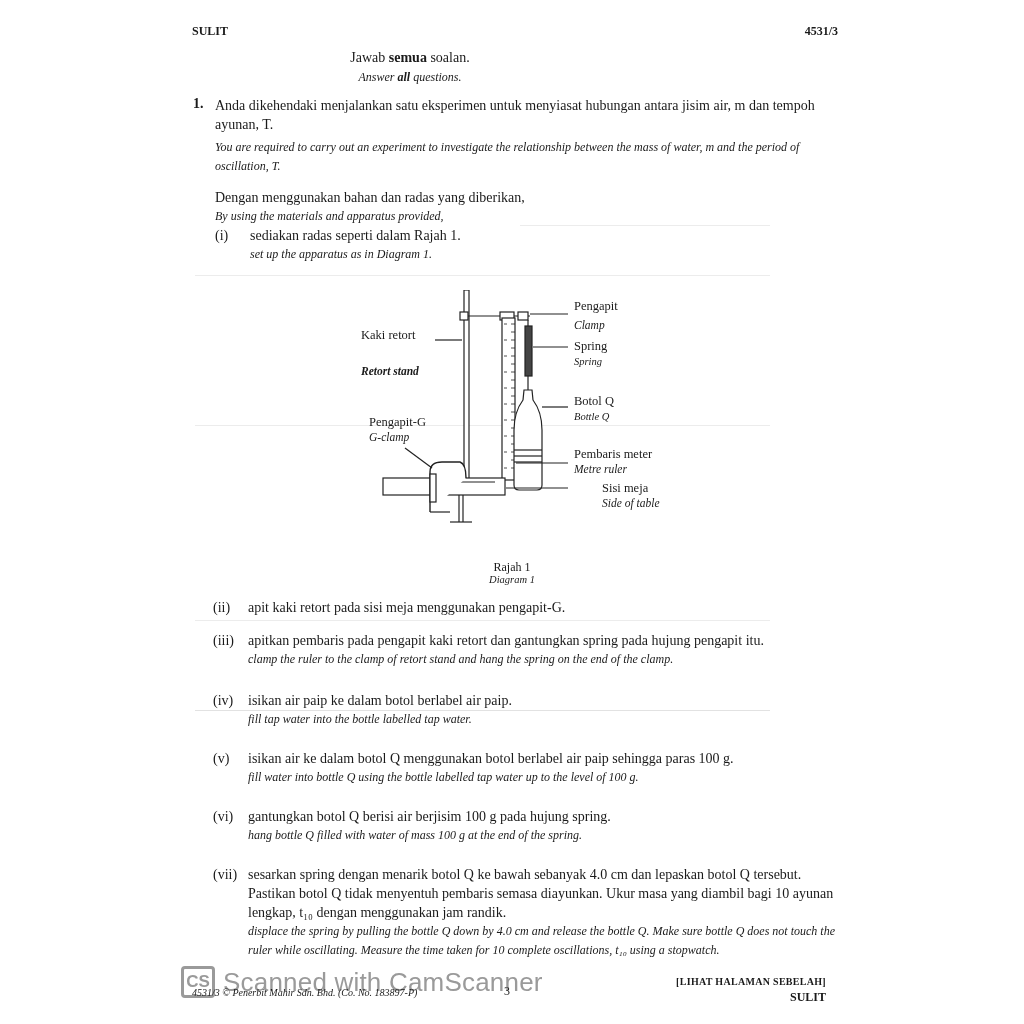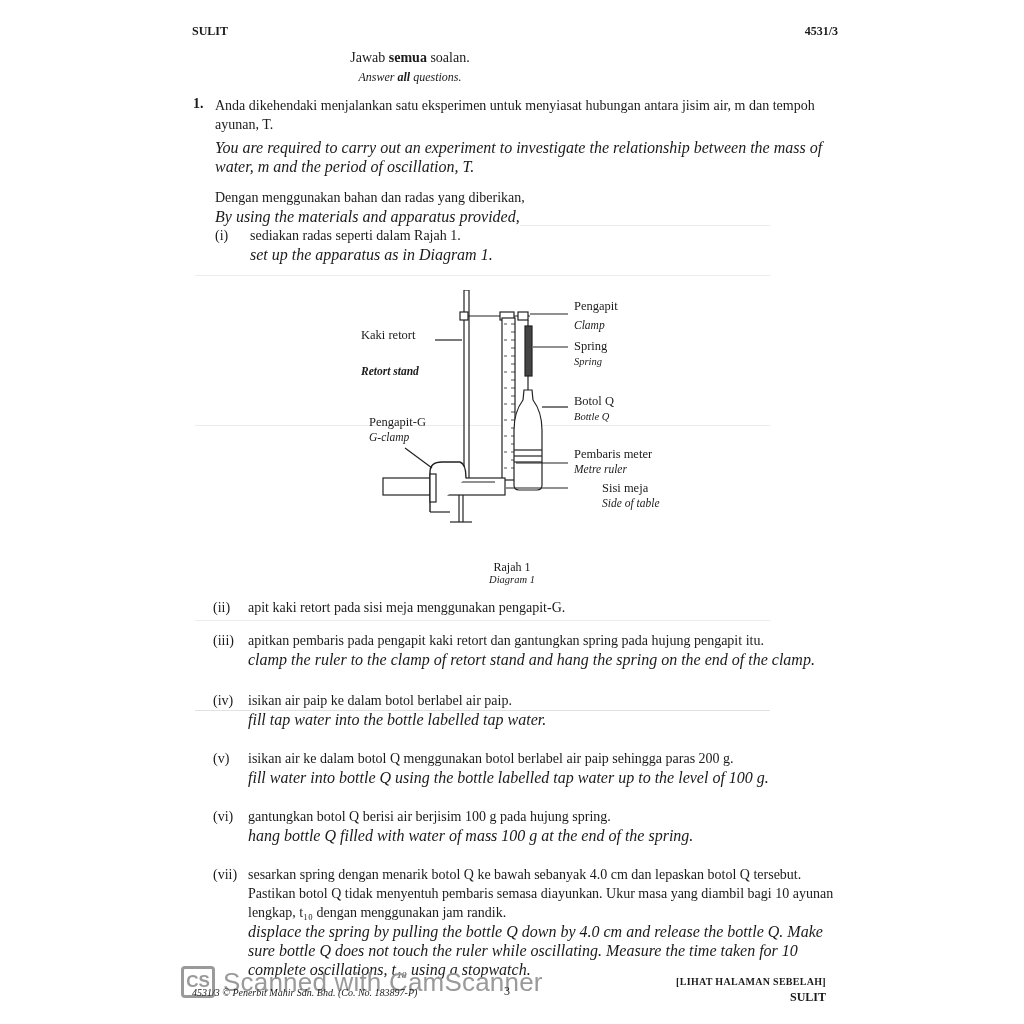--- a/index.html
+++ b/index.html
@@ -8,21 +8,21 @@
   .page { position: absolute; left: 0; top: 0; width: 1024px; height: 1024px; }
   .hdr-left { position: absolute; left: 192px; top: 24px; font-weight: bold; font-size: 12px; }
   .hdr-right { position: absolute; right: 186px; top: 24px; font-weight: bold; font-size: 12px; }
   .instr { position: absolute; left: 0; width: 820px; text-align: center; top: 48px; }
   .instr .my { font-size: 14px; }
   .instr .en { font-size: 12px; margin-top: 1px; }
   .q1 { position: absolute; left: 193px; top: 96px; width: 640px; }
   .q1 .num { position: absolute; left: 0; top: 0; font-weight: bold; font-size: 14px; }
   .q1 .body { margin-left: 22px; }
   .my { font-size: 14px; line-height: 19px; }
-  .en { font-size: 16px; font-style: italic; line-height: 19px; }
+  .en { font-size: 12px; font-style: italic; line-height: 19px; }
   .gap { height: 12px; }
   .step { position: relative; }
   .step .rn { position: absolute; left: 0; top: 0; font-size: 14px; line-height: 19px; }
   .step .txt { margin-left: 35px; }
   .diagram { position: absolute; left: 350px; top: 290px; width: 330px; height: 240px; }
   .lbl { position: absolute; font-size: 12px; line-height: 15px; }
   .lbl .my2 { font-size: 12.5px; }
   .lbl .en2 { font-size: 11.5px; font-style: italic; }
   .caption { position: absolute; left: 0; width: 1024px; text-align: center; top: 560px; }
   .caption .my { font-size: 12px; line-height: 14px; }
@@ -201,21 +201,21 @@
     <div class="step block" style="margin-top:22px;">
       <span class="rn">(iv)</span>
       <div class="txt">
         <div class="my">isikan air paip ke dalam botol berlabel air paip.</div>
         <div class="en">fill tap water into the bottle labelled tap water.</div>
       </div>
     </div>
     <div class="step block" style="margin-top:20px;">
       <span class="rn">(v)</span>
       <div class="txt">
-        <div class="my">isikan air ke dalam botol Q menggunakan botol berlabel air paip sehingga paras 200 g.</div>
+        <div class="my">isikan air ke dalam botol Q menggunakan botol berlabel air paip sehingga paras 100 g.</div>
         <div class="en">fill water into bottle Q using the bottle labelled tap water up to the level of 100 g.</div>
       </div>
     </div>
     <div class="step block" style="margin-top:20px;">
       <span class="rn">(vi)</span>
       <div class="txt">
         <div class="my">gantungkan botol Q berisi air berjisim 100 g pada hujung spring.</div>
         <div class="en">hang bottle Q filled with water of mass 100 g at the end of the spring.</div>
       </div>
     </div>

